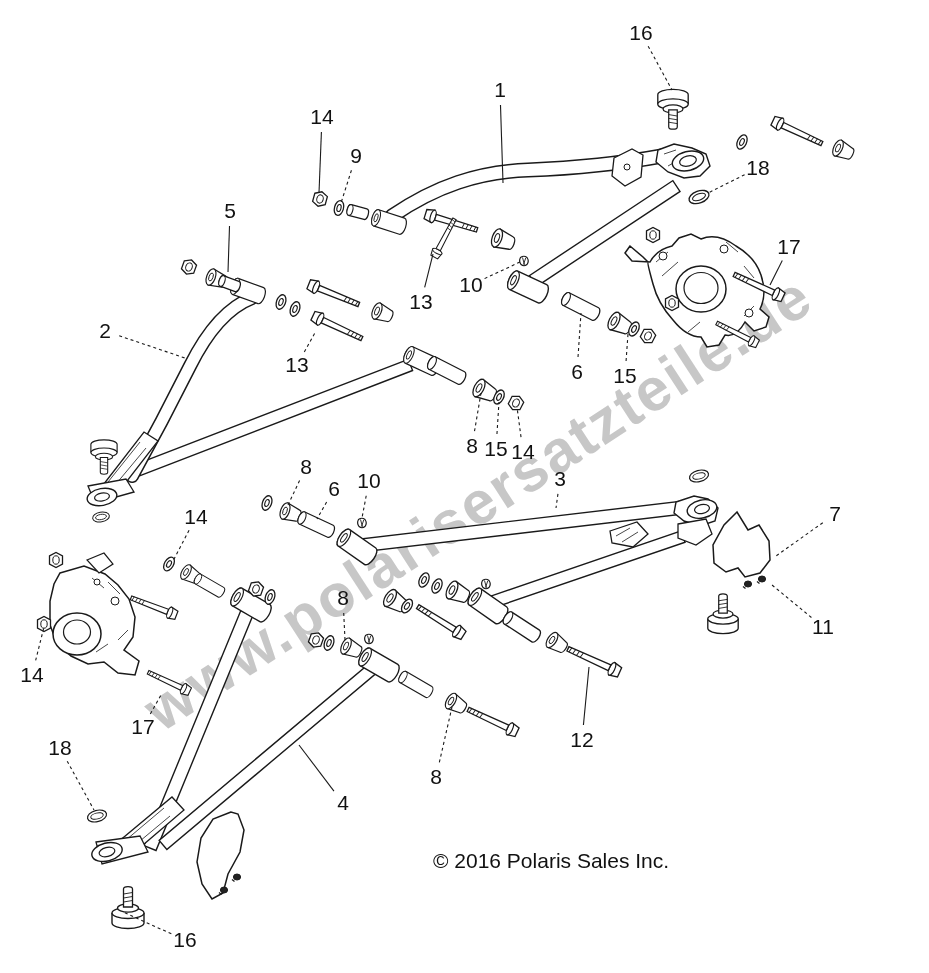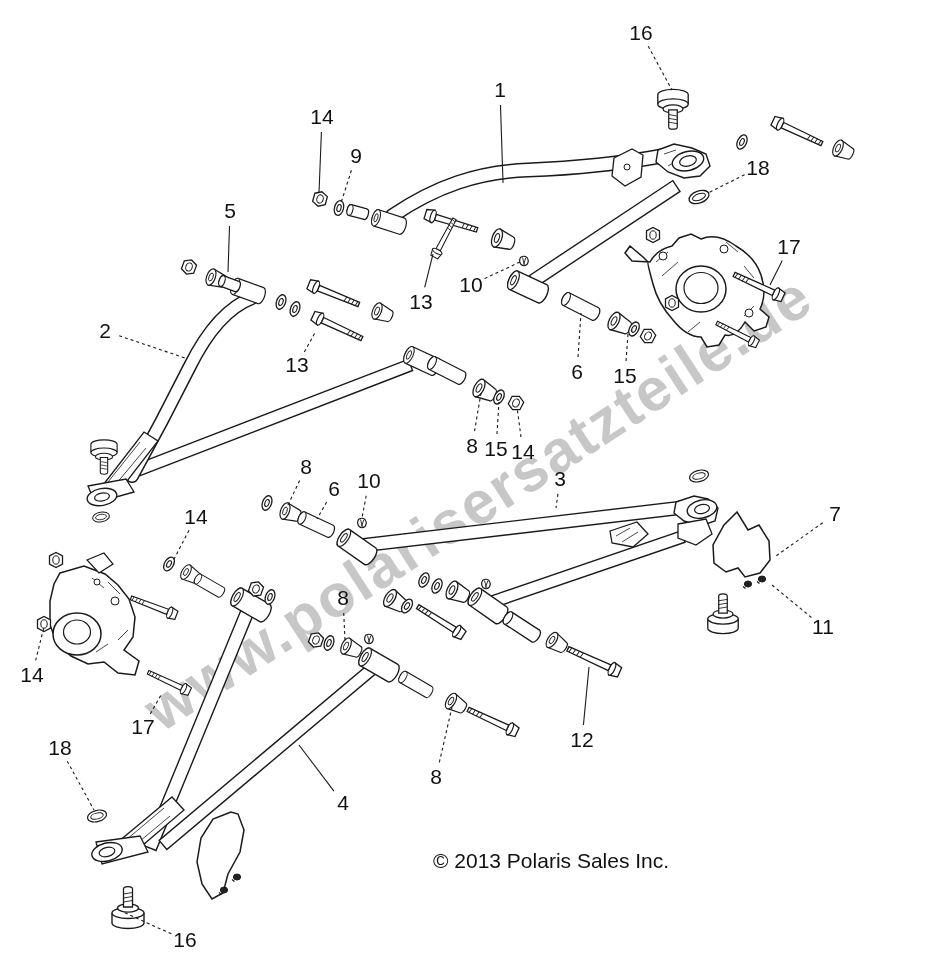--- a/index.html
+++ b/index.html
@@ -314,14 +314,14 @@
         <text x="582" y="747" text-anchor="middle">12</text>
         <line x1="439.3423720225321" y1="762.377122401422" x2="452" y2="707" stroke="#1a1a1a" stroke-width="1.1" stroke-dasharray="3 3"></line>
         <text x="436" y="784" text-anchor="middle">8</text>
         <line x1="333.9342027793865" y1="791.049630936464" x2="299" y2="745" stroke="#1a1a1a" stroke-width="1.1"></line>
         <text x="343" y="810" text-anchor="middle">4</text>
         <line x1="171.32944100511986" y1="933.8261991636025" x2="123" y2="912" stroke="#1a1a1a" stroke-width="1.1" stroke-dasharray="3 3"></line>
         <text x="185" y="947" text-anchor="middle">16</text>
       </g>
   </svg>
 
-  <div class="copyright">© 2013 Polaris Sales Inc.</div>
+  <div class="copyright">© 2016 Polaris Sales Inc.</div>
 </div>
 
 </body></html>

